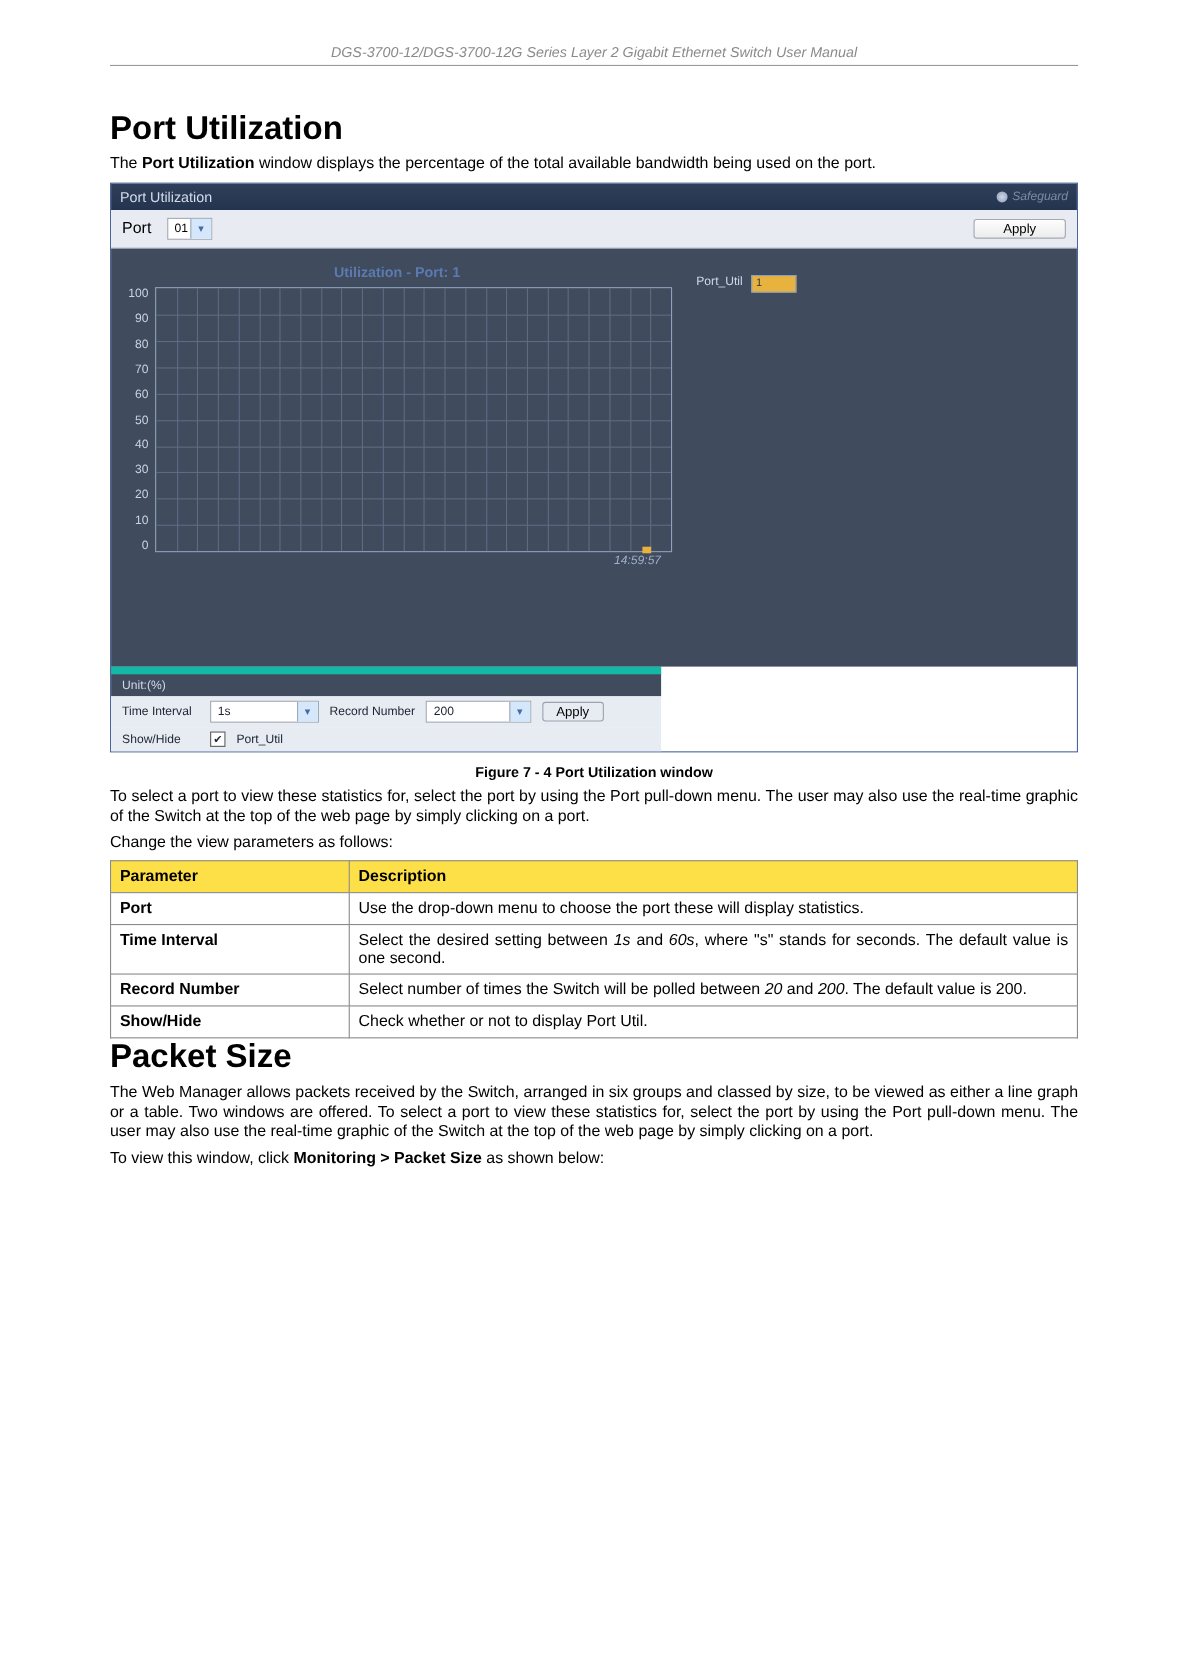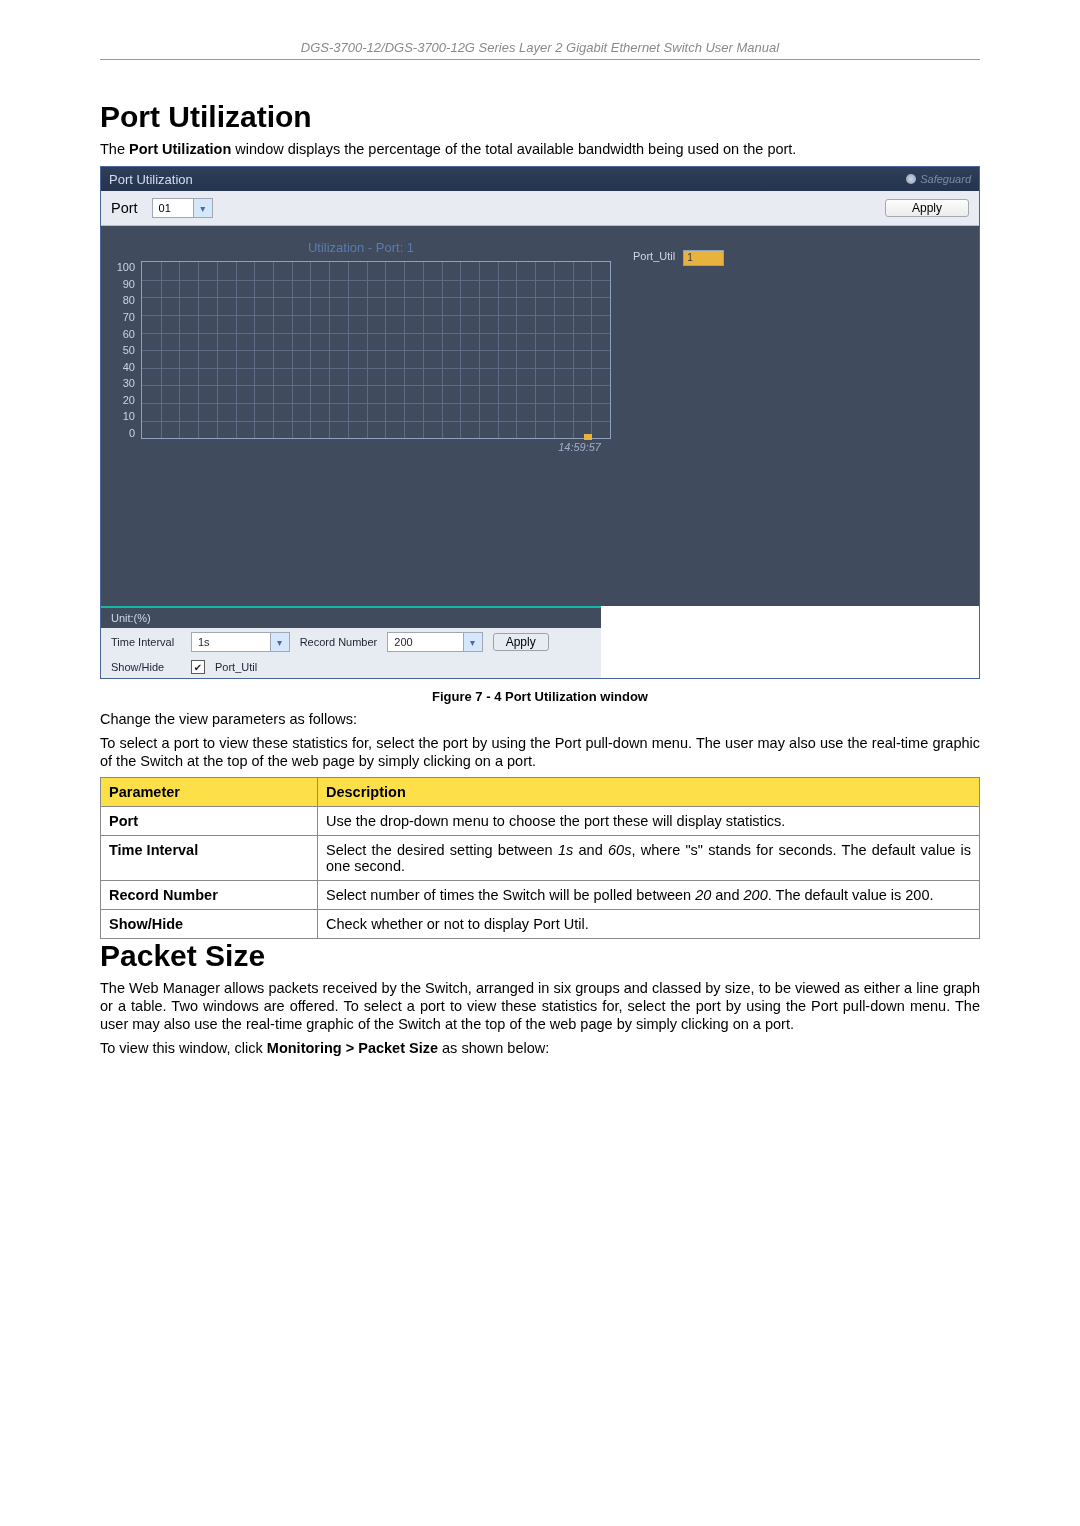--- a/index.html
+++ b/index.html
@@ -71,21 +71,21 @@
   }
   .app-toolbar .spacer { flex: 1; }
   .app-select {
     display: flex;
     align-items: center;
     border: 1px solid #a0a7b5;
     background: #fff;
     height: 18px;
   }
   .app-select .val {
-    padding: 0 22px 0 6px;
+    padding: 0 2px 0 6px;
     font-size: 11px;
   }
   .app-select .chev {
     width: 18px; height: 18px;
     background: #d5e8fb;
     border-left: 1px solid #a0a7b5;
     display: flex;
     align-items: center;
     justify-content: center;
     font-size: 10px;
@@ -105,27 +105,27 @@
   }
   .chart-wrap {
     width: 500px;
     padding: 14px 10px 6px 10px;
     color: #c9d4e6;
     font-size: 11px;
   }
   .chart-title {
     text-align: center;
     color: #5a7bb1;
-    font-weight: normal;
+    font-weight: bold;
     font-size: 13px;
     margin-bottom: 6px;
   }
   .chart {
     position: relative;
-    height: 178px;
+    height: 241px;
     display: flex;
   }
   .y-axis {
     display: flex;
     flex-direction: column;
     justify-content: space-between;
     height: 100%;
     text-align: right;
     width: 30px;
     padding-right: 6px;
@@ -172,21 +172,21 @@
     color: #2a3445;
     text-align: left;
     padding-left: 3px;
     line-height: 14px;
   }
   .unit-row {
     background: #404b5d;
     color: #cfd8ea;
     font-size: 11px;
     padding: 4px 10px;
-    border-top: 2px solid #14b8a6;
+    border-top: 7px solid #14b8a6;
     width: 500px;
     box-sizing: border-box;
   }
   .ctrl-row {
     background: #e7ecf3;
     width: 500px;
     box-sizing: border-box;
     padding: 4px 10px;
     font-size: 11px;
     color: #1c2230;
@@ -341,22 +341,22 @@
     </div>
     <div class="ctrl-row">
       <span style="width:70px">Show/Hide</span>
       <span class="checkbox">✔</span>
       <span>Port_Util</span>
     </div>
   </div>
 
   <div class="fig-cap">Figure 7 - 4 Port Utilization window</div>
 
+  <p>To select a port to view these statistics for, select the port by using the Port pull-down menu. The user may also use the real-time graphic of the Switch at the top of the web page by simply clicking on a port.</p>
   <p>Change the view parameters as follows:</p>
-  <p>To select a port to view these statistics for, select the port by using the Port pull-down menu. The user may also use the real-time graphic of the Switch at the top of the web page by simply clicking on a port.</p>
 
   <table class="params">
     <tbody>
         <tr>
       <th>Parameter</th>
       <th>Description</th>
     </tr>
     <tr>
       <td class="pname">Port</td>
       <td class="pdesc"><span>Use the drop-down menu to choose the port these will display statistics.</span></td>

